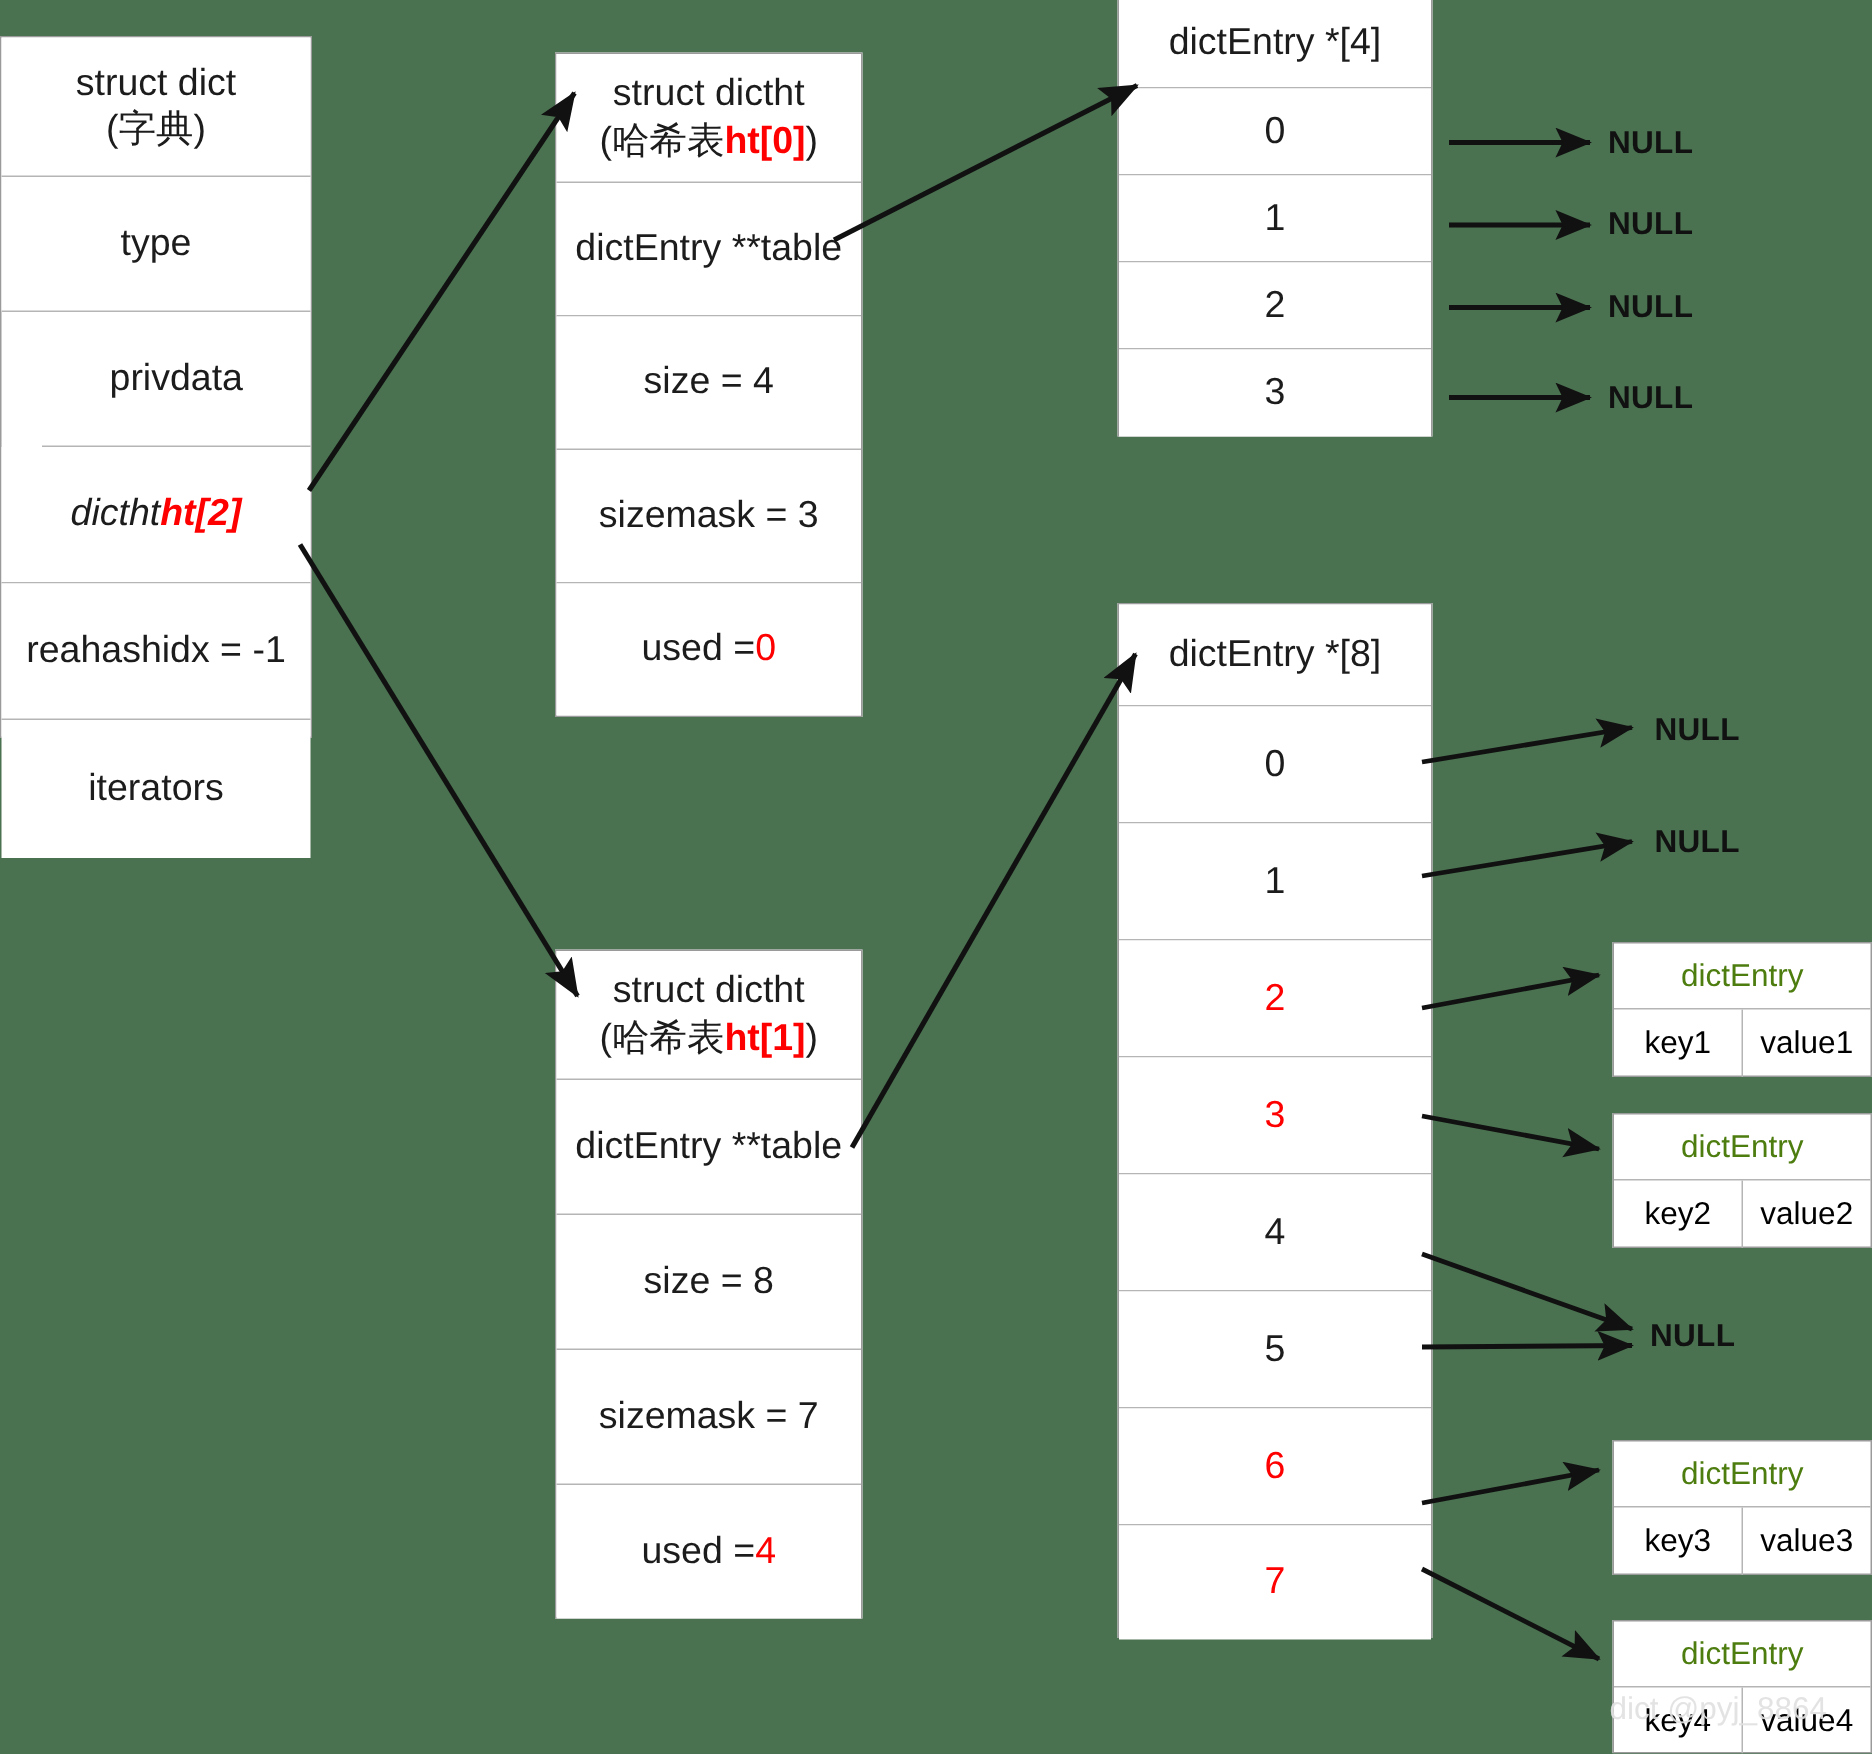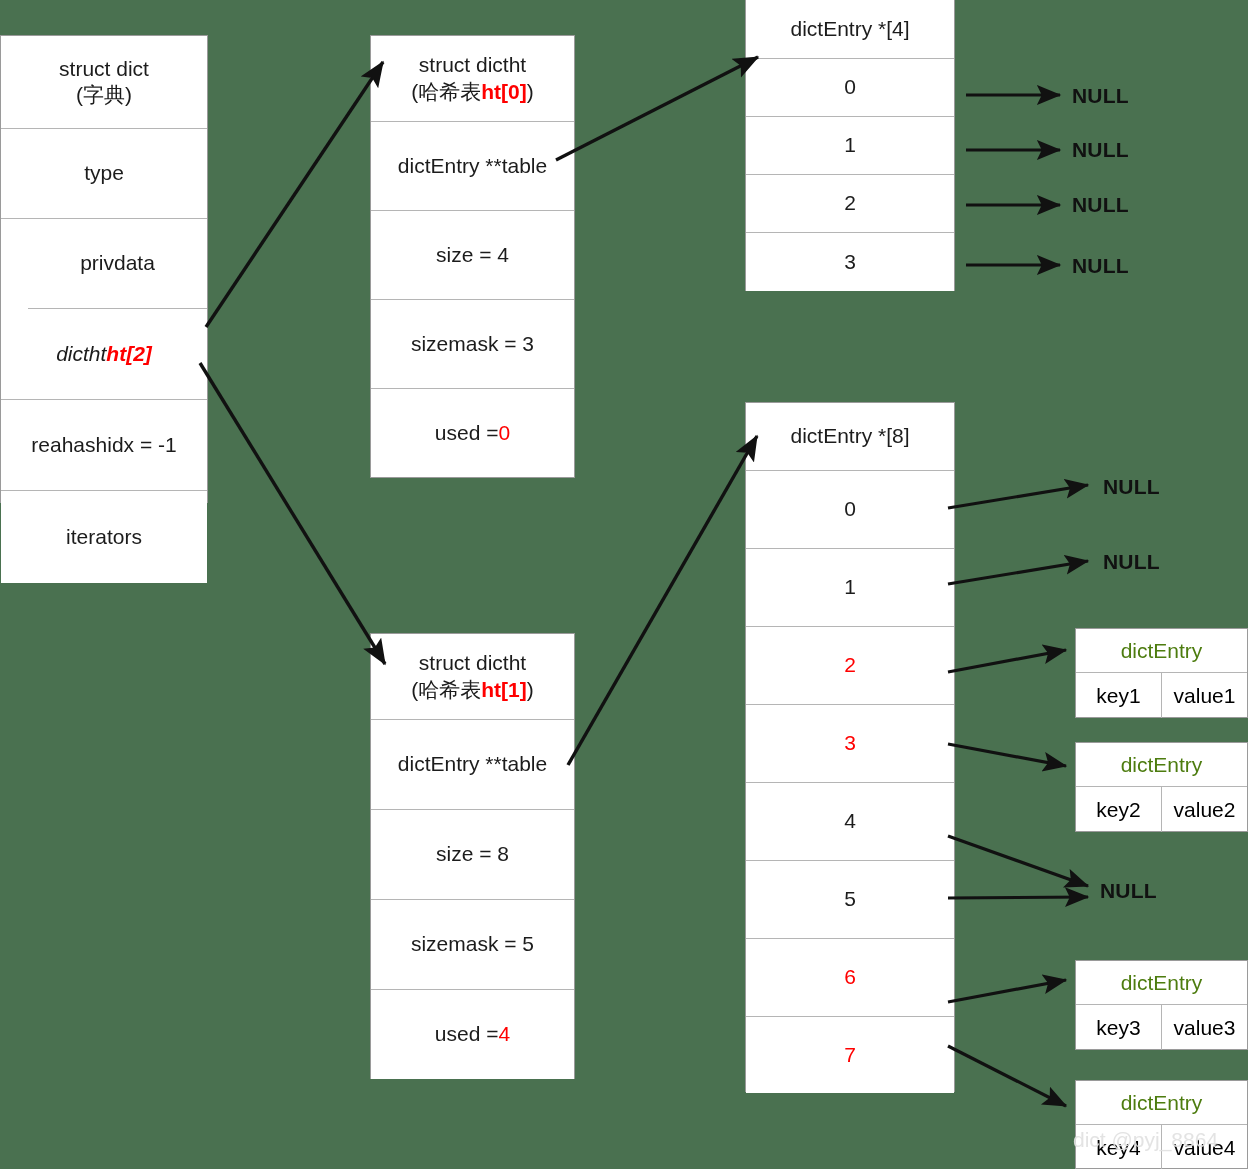--- a/index.html
+++ b/index.html
@@ -22,21 +22,21 @@
     box-sizing: border-box;
   }
   .cell {
     box-sizing: border-box;
     border-bottom: 1px solid #b5b5b5;
     display: flex;
     align-items: center;
     justify-content: center;
     text-align: center;
     color: #1c1c1c;
-    font-size: 21px;
+    font-size: 25px;
     line-height: 1.25;
     background: #ffffff;
   }
   .cell:last-child { border-bottom: none; }
   .cell.two-line { flex-direction: column; }
   .red { color: #ff0000; }
   .bold-red { color: #ff0000; font-weight: bold; }
   .null-label {
     position: absolute;
     color: #111111;
@@ -89,21 +89,21 @@
     font-size: 21px;
     white-space: nowrap;
     pointer-events: none;
   }
 </style>
 </head>
 <body>
 
 <div id="canvas">
 
-  <div class="box" style="left:0px; top:35px; width:208px; height:468px;">
+  <div class="box" style="left:0px; top:24px; width:208px; height:468px;">
     <div class="cell two-line" style="height:93px;">
       <span>struct dict</span>
       <span>(字典)</span>
     </div>
     <div class="cell" style="height:90px;">
       <span>type</span>
     </div>
     <div class="cell" style="height:90px;margin-left:27px;">
       <span>privdata</span>
     </div>
@@ -144,21 +144,21 @@
       <span>struct dictht</span>
       <span><span>(哈希表</span><span class="bold-red">ht[1]</span><span>)</span></span>
     </div>
     <div class="cell" style="height:90px;">
       <span>dictEntry **table</span>
     </div>
     <div class="cell" style="height:90px;">
       <span>size = 8</span>
     </div>
     <div class="cell" style="height:90px;">
-      <span>sizemask = 5</span>
+      <span>sizemask = 7</span>
     </div>
     <div class="cell" style="height:89px;">
       <span>used = </span>
         <span class="red">4</span>
     </div>
   </div>
 
   <div class="box" style="left:745px; top:-1px; width:210px; height:292px;">
     <div class="cell" style="height:59px;">
       <span>dictEntry *[4]</span>

